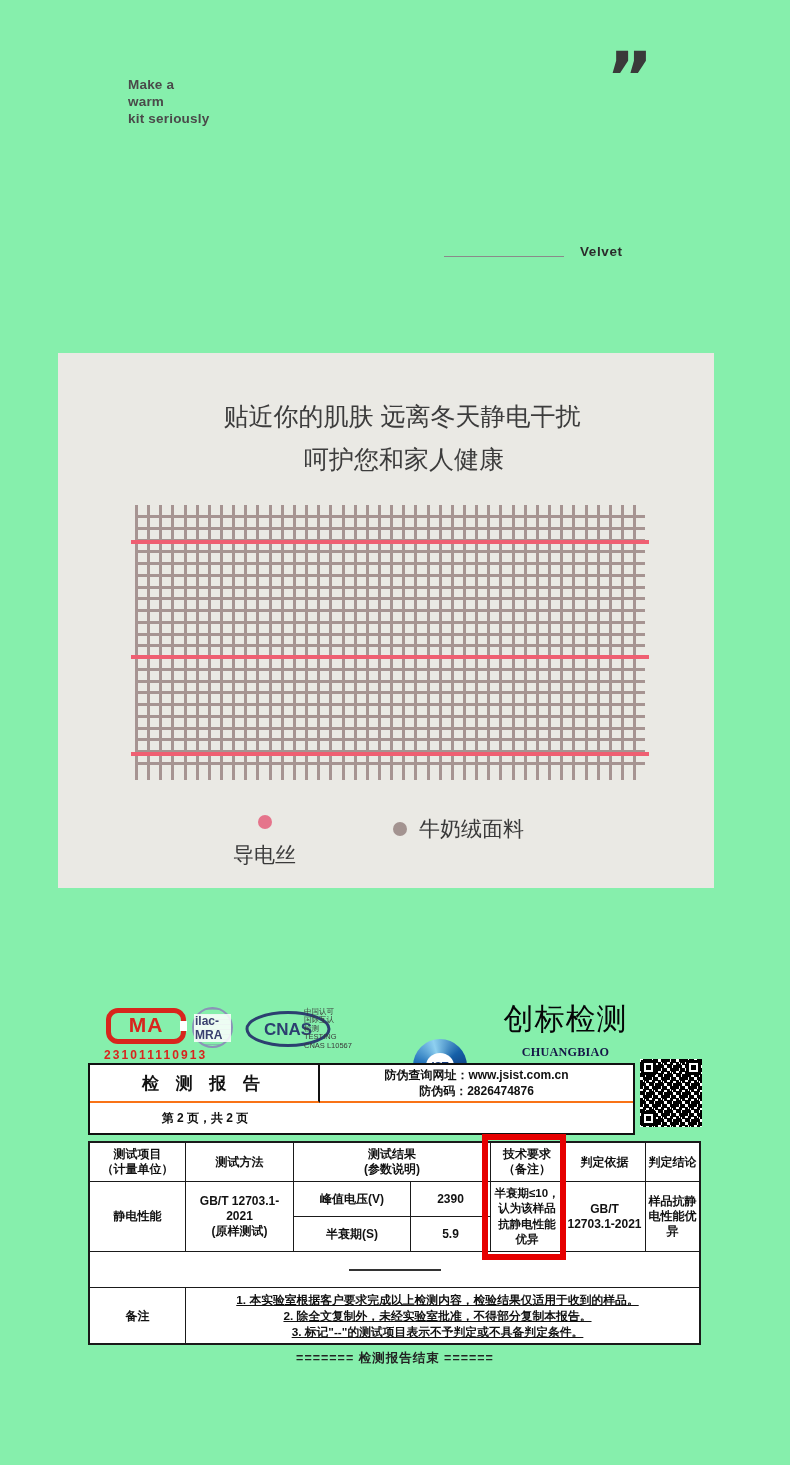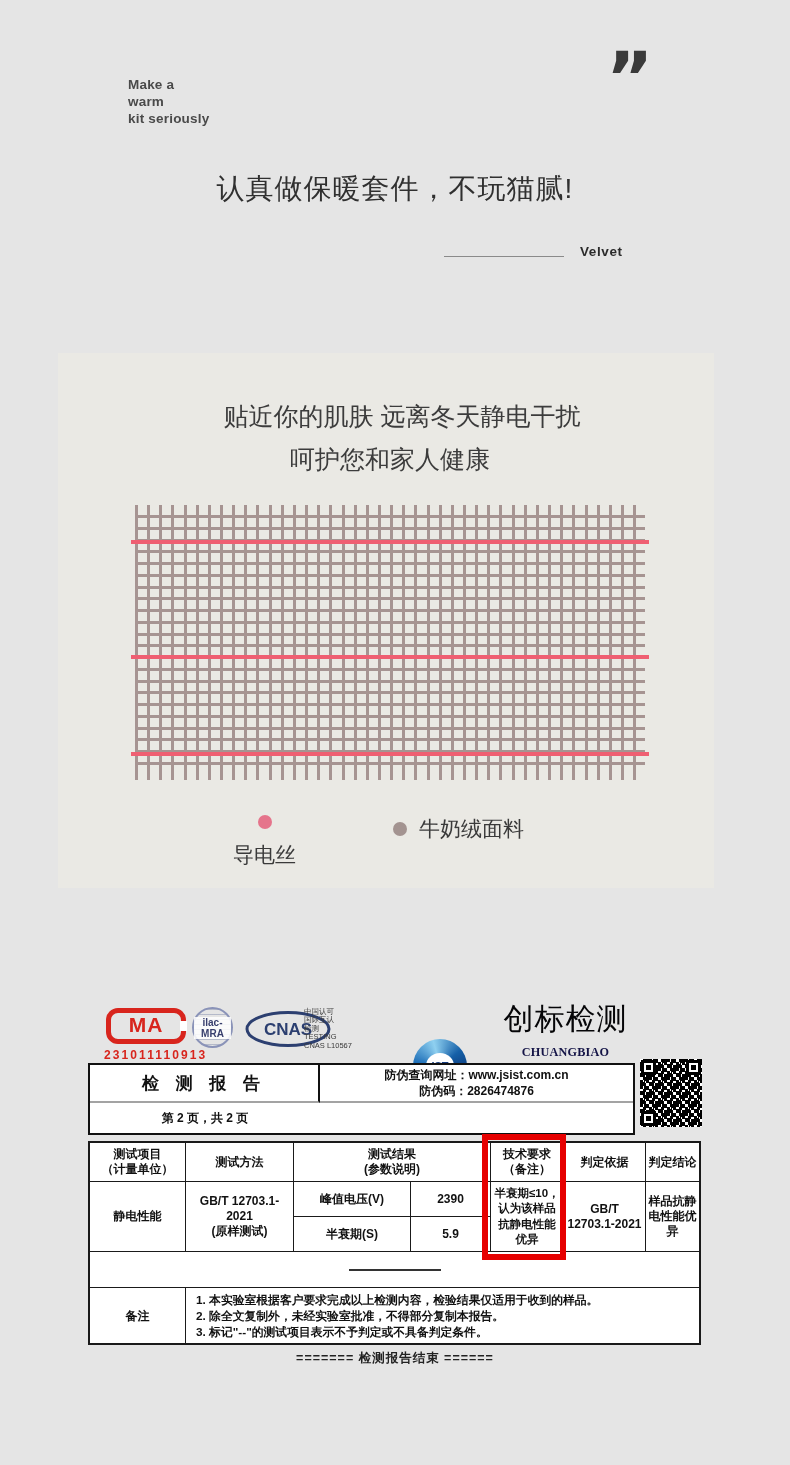--- a/index.html
+++ b/index.html
@@ -1,35 +1,35 @@
 <!DOCTYPE html>
 <html><head>
 <meta charset="utf-8">
 <style>
   * { margin:0; padding:0; box-sizing:border-box; }
   html,body { background:#ffffff; }
   body { font-family:"Liberation Sans", sans-serif; }
-  #page { position:relative; width:790px; height:1465px; background:#e5e5e5; overflow:hidden; }
+  #page { position:relative; width:790px; height:1465px; background:#86efac; overflow:hidden; }
 
   
   .tagline { position:absolute; left:128px; top:76px; font-size:13.5px; line-height:17px;
              font-weight:600; color:#4a4a4a; letter-spacing:.2px; }
   .quote { position:absolute; left:606px; top:42px; font-size:72px; font-weight:bold;
            color:#3a3a3a; line-height:72px; font-family:"DejaVu Sans", sans-serif; }
   .hero-title { position:absolute; left:0; top:170px; width:790px; text-align:center;
                 font-size:28px; font-weight:400; color:#303030; letter-spacing:1px; }
   .velvet-line { position:absolute; left:444px; top:256px; width:120px; height:1px; background:#8a8a8a; }
   .velvet-label { position:absolute; left:580px; top:244px; font-size:13.5px; font-weight:600;
                   color:#2b2b2b; letter-spacing:.6px; }
 
   
   .fabric-box { position:absolute; left:58px; top:353px; width:656px; height:535px; background:#eae9e4; }
   .fab-line1 { position:absolute; left:16px; top:47px; width:100%; text-align:center;
                font-size:25px; color:#3c3c3c; font-weight:400; }
-  .fab-line2 { position:absolute; left:4px; top:90px; width:100%; text-align:center;
+  .fab-line2 { position:absolute; left:18px; top:90px; width:100%; text-align:center;
                font-size:25px; color:#3c3c3c; font-weight:400; }
   .mesh { position:absolute; left:77px; top:152px; width:510px; height:275px;
           background:repeating-linear-gradient(90deg,#a69492 0 3px,transparent 3px 12.15px); }
   .mesh-h { position:absolute; left:0; right:0; top:10px; height:258px;
             background:repeating-linear-gradient(180deg,#a69492 0 3px,transparent 3px 11.75px); }
   .redline { position:absolute; left:-4px; right:-4px; height:4px; background:#ef5f72; }
   .rl1 { top:35px; } .rl2 { top:150px; } .rl3 { top:247px; }
   .legend-item { position:absolute; display:flex; align-items:center; gap:12px; top:462px; }
   .li1 { left:175px;flex-direction:column; } .li2 { left:335px; }
   .dot { width:14px; height:14px; border-radius:50%; }
@@ -39,40 +39,40 @@
   
   .cma { position:absolute; left:106px; top:1008px; width:80px; height:36px;
          border:5px solid #d8251d; border-radius:12px; display:flex; align-items:flex-start; justify-content:center; }
   .cma-gap { position:absolute; right:-6px; top:8px; bottom:8px; width:7px; background:#fff; }
   .cma-ma { font-size:21px; font-weight:bold; color:#d8251d; letter-spacing:1px; }
   .cma-code { position:absolute; left:104px; top:1048px; width:92px; font-size:12px; font-weight:bold;
               color:#d8251d; letter-spacing:2.1px; white-space:nowrap; }
   .ilac { position:absolute; left:192px; top:1007px; width:41px; height:41px; border-radius:50%;
           border:2px solid #8a93b8; display:flex; align-items:center; justify-content:center;
           background:repeating-linear-gradient(180deg, rgba(122,133,168,.45) 0 1px, transparent 1px 5px); }
-  .ilac-label { font-size:10px; font-weight:bold; color:#39406e; background:rgba(255,255,255,.85); padding:0 1px;text-align:center; }
+  .ilac-label { font-size:12px; font-weight:bold; color:#39406e; background:rgba(255,255,255,.85); padding:0 1px; }
   .cnas { position:absolute; left:245px; top:1010px; }
   .accr { position:absolute; left:304px; top:1008px; font-size:7.5px; line-height:8.4px; color:#3a3a3a; }
   .ist { position:absolute; left:413px; top:1039px; width:54px; height:54px; border-radius:50%;
          background:conic-gradient(from 210deg,#0a2f6e,#1e6fb8,#8fd0f0,#1560a8,#0a2f6e 75%,#123c80);
          display:flex; align-items:center; justify-content:center; }
   .ist-inner { width:28px; height:26px; border-radius:50%; background:#ffffff;
                display:flex; align-items:center; justify-content:center;
                font-size:11px; font-weight:bold; color:#123a7e; }
   .labname { position:absolute; left:493px; top:999px; width:145px; text-align:center; }
   .labname-cn { font-size:30px; color:#060608; font-family:"Liberation Serif", serif; letter-spacing:1px; }
   .labname-en { margin-top:5px; font-size:12.2px; font-weight:bold; color:#151547;
                 font-family:"Liberation Serif", serif; letter-spacing:.2px; }
 
   
   .htable { position:absolute; left:88px; top:1063px; width:547px; height:72px;
             border:2px solid #111; display:grid; grid-template-columns:230px 1fr; grid-template-rows:38px 1fr;
             background:#fff; color:#111; }
   .hc { display:flex; flex-direction:column; align-items:center; justify-content:center; }
-  .hc-br { border-right:2px solid #111; } .hc-bb { border-bottom:2px solid #a3a3a3; }
+  .hc-br { border-right:2px solid #111; } .hc-bb { border-bottom:2px solid #f97316; }
   .h-title { font-size:17px; font-weight:bold; letter-spacing:6px; }
   .h-small { font-size:12px; font-weight:600; line-height:16px; }
   .qr { position:absolute; left:640px; top:1059px; width:62px; height:68px; background:#fff;
         background-image:repeating-conic-gradient(#000 0% 25%, transparent 0% 50%),
                          repeating-conic-gradient(#000 0% 25%, #fff 0% 50%);
         background-size:9px 9px, 6px 6px; }
   .finder { position:absolute; width:15px; height:15px; border:3px solid #000; background:#fff; }
   .finder::after { content:""; position:absolute; inset:2px; background:#000; }
   .f-tl { left:1px; top:1px; } .f-tr { right:1px; top:1px; } .f-bl { left:1px; bottom:1px; }
 
@@ -81,39 +81,38 @@
             border:2px solid #1a1a1a; background:#fff; display:grid;
             grid-template-columns:96px 108px 117px 80px 73px 82px 1fr;
             grid-template-rows:39px 35px 35px 36px 1fr; color:#111; }
   .rc { border-right:1px solid #1a1a1a; border-bottom:1px solid #1a1a1a;
         display:flex; flex-direction:column; align-items:center; justify-content:center;
         text-align:center; font-size:12px; font-weight:600; line-height:15px; padding:2px; }
   .br0 { border-right:none; } .bb0 { border-bottom:none; }
   .req-cell { font-size:11.5px; line-height:15.5px; padding:2px 3px; }
   .empty-row { grid-column:1/8; }
   .short-line { width:92px; border-top:2px solid #333; }
-  .notes-body { align-items:flex-start; text-align:left; font-size:11.8px; line-height:16px;
-                justify-content:center; padding:4px 20px 4px 10px; }
+  .notes-body { align-items:center; text-align:left; font-size:11.8px; line-height:16px;
+                justify-content:center; padding:4px 20px 4px 10px;text-decoration:underline; }
   .red-rect { position:absolute; left:482px; top:1134px; width:84px; height:126px;
               border:6px solid #e60000; z-index:5; }
   .report-end { position:absolute; left:0; top:1350px; width:790px; text-align:center;
                 font-size:12.5px; font-weight:bold; color:#222; letter-spacing:1px; }
 </style>
 </head>
 <body>
 
 <div id="page">
 
   <div class="tagline">
     <div>Make a</div>
     <div>warm</div>
     <div>kit seriously</div>
   </div>
   <div class="quote">”</div>
-  <div class="hero-title">认真做保暖套件，不玩猫腻!</div>
   <div class="velvet-line"></div>
   <div class="velvet-label">Velvet</div>
 
   <div class="fabric-box">
     <div class="fab-line1">贴近你的肌肤 远离冬天静电干扰</div>
     <div class="fab-line2">呵护您和家人健康</div>
     <div class="mesh">
       <div class="mesh-h"></div>
       <div class="redline rl1"></div>
       <div class="redline rl2"></div>

